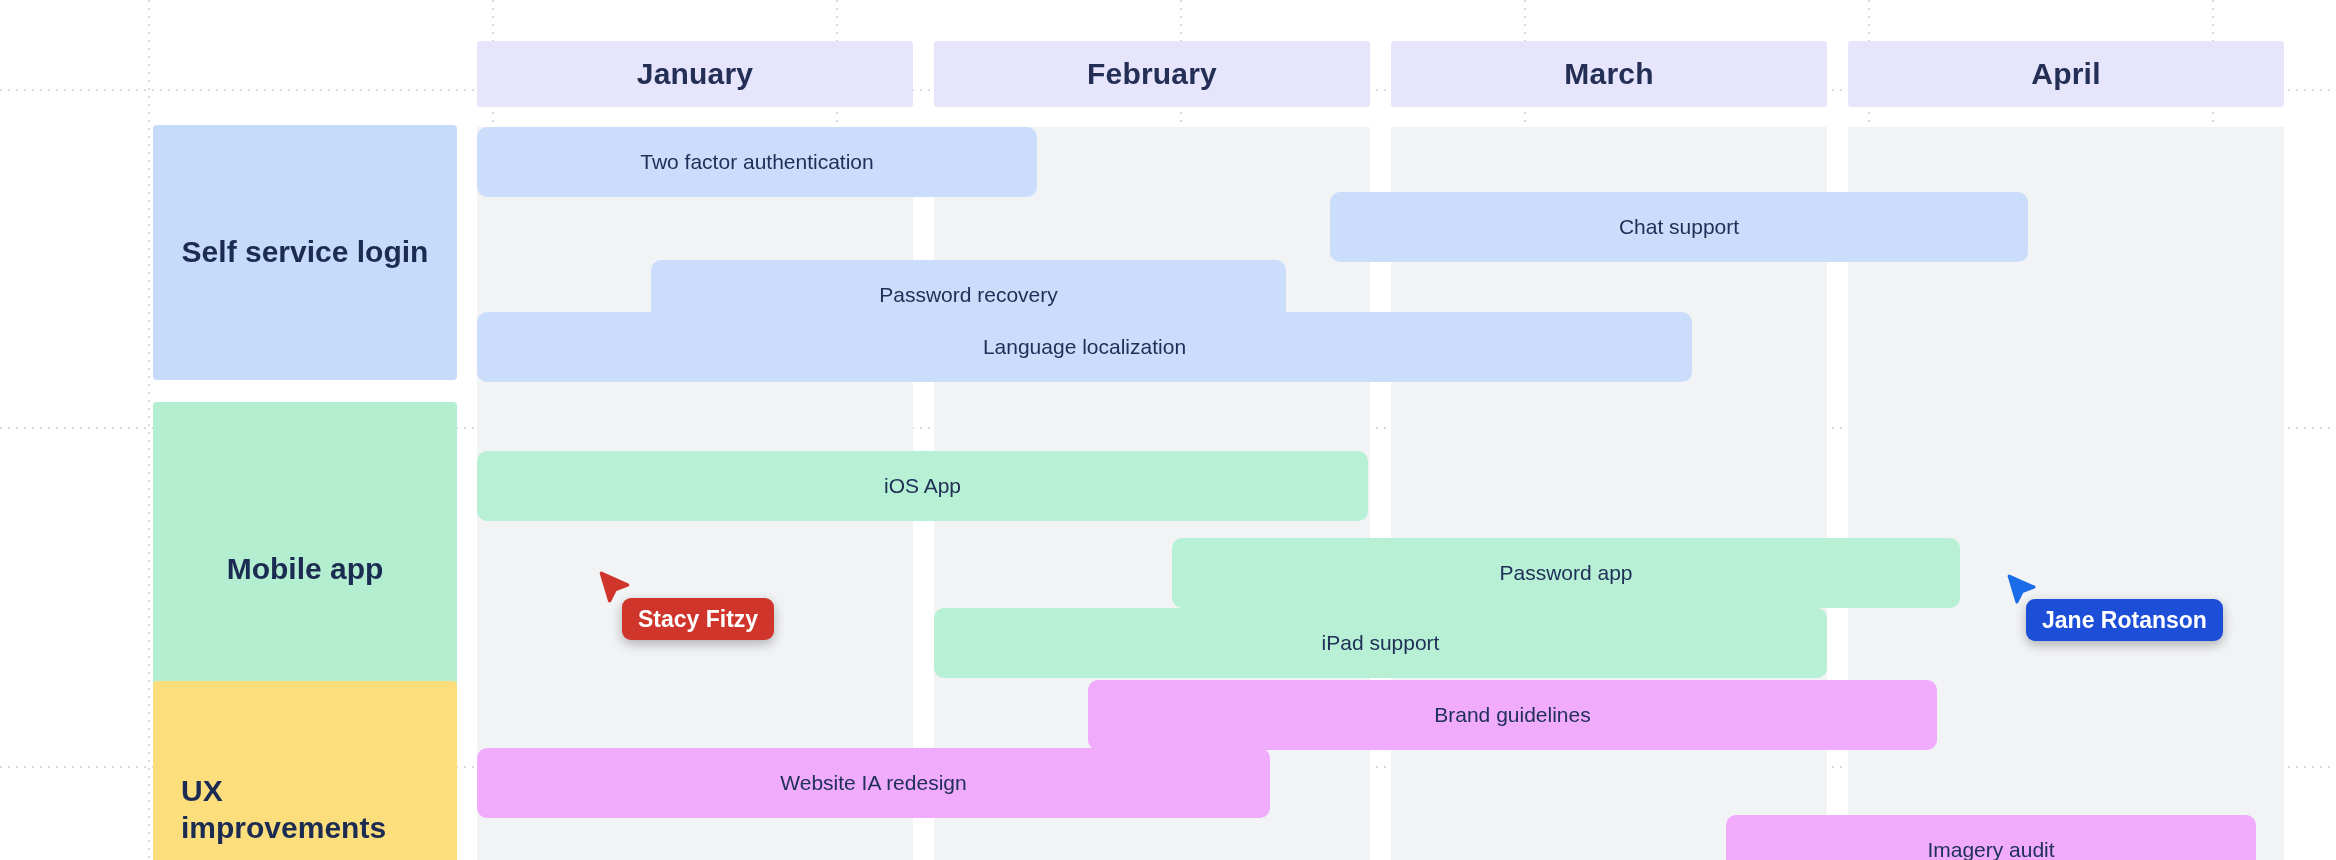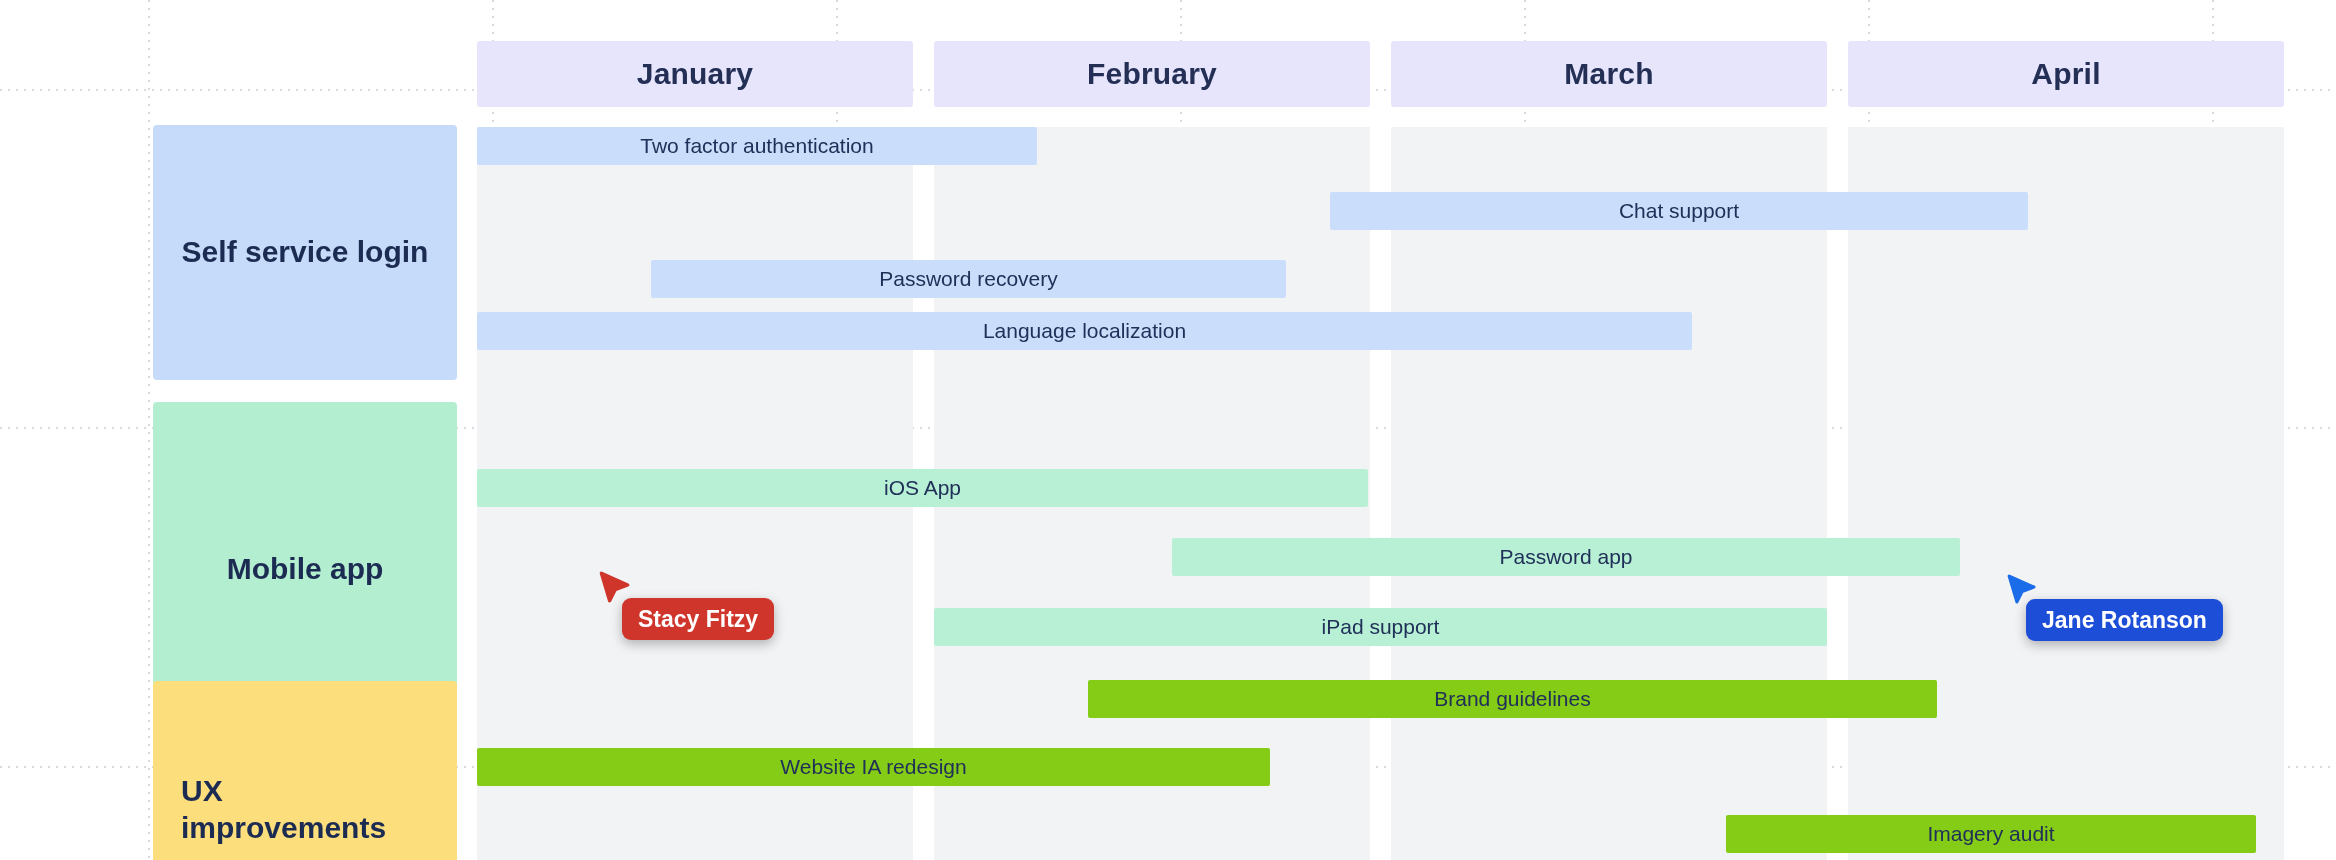--- a/index.html
+++ b/index.html
@@ -24,27 +24,27 @@
     position:absolute;left:153px;width:304px;border-radius:4px;
     display:flex;align-items:center;justify-content:center;
     font-size:30px;font-weight:700;color:#1c2b52;line-height:1.22;
     padding:0 28px;box-sizing:border-box;
   }
   .cat.blue{background:#c6dbf9;}
   .cat.green{background:#b4eed0;}
   .cat.yellow{background:#fcdf7c;}
   
   .bar{
-    position:absolute;height:38px;border-radius:2px;
+    position:absolute;height:70px;border-radius:10px;
     display:flex;align-items:center;justify-content:center;
     font-size:21px;font-weight:500;color:#203058;white-space:nowrap;
   }
   .bar.blue{background:#cadefb;}
   .bar.green{background:#b7f0d4;}
-  .bar.yellow{background:#84cc16;}
+  .bar.yellow{background:#f0abfc;}
   
   .cursor{position:absolute;}
   .cursor-label{
     position:absolute;height:42px;border-radius:9px;padding:0 16px;
     display:flex;align-items:center;justify-content:center;white-space:nowrap;
     color:#ffffff;font-size:23px;font-weight:700;
     box-shadow:0 4px 12px rgba(0,0,0,.28);
   }
   .cursor-label.red{background:#cf352a;}
   .cursor-label.blue{background:#1d4ed8;}
@@ -77,21 +77,21 @@
 
   <div class="cat blue" style="top:125px;height:255px">Self service login</div>
   <div class="cat green" style="top:402px;height:334px">Mobile app</div>
   <div class="cat yellow" style="top:681px;height:257px">UX improvements</div>
 
   <div class="bar blue" style="left:477px;top:127px;width:560px">Two factor authentication</div>
   <div class="bar blue" style="left:1330px;top:192px;width:698px">Chat support</div>
   <div class="bar blue" style="left:651px;top:260px;width:635px">Password recovery</div>
   <div class="bar blue" style="left:477px;top:312px;width:1215px">Language localization</div>
 
-  <div class="bar green" style="left:477px;top:469px;width:891px">iOS App</div>
+  <div class="bar green" style="left:477px;top:451px;width:891px">iOS App</div>
   <div class="bar green" style="left:1172px;top:538px;width:788px">Password app</div>
   <div class="bar green" style="left:934px;top:608px;width:893px">iPad support</div>
 
   <div class="bar yellow" style="left:1088px;top:680px;width:849px">Brand guidelines</div>
   <div class="bar yellow" style="left:477px;top:748px;width:793px">Website IA redesign</div>
   <div class="bar yellow" style="left:1726px;top:815px;width:530px">Imagery audit</div>
 
   <div class="cursor" style="left:598px;top:571px">
     <svg width="32" height="32" viewBox="0 0 28 28">
       <path d="M3 2 L10.2 26 L15 16.4 L26 12.2 Z" fill="#cf352a" stroke="#cf352a" stroke-width="3" stroke-linejoin="round"></path>

